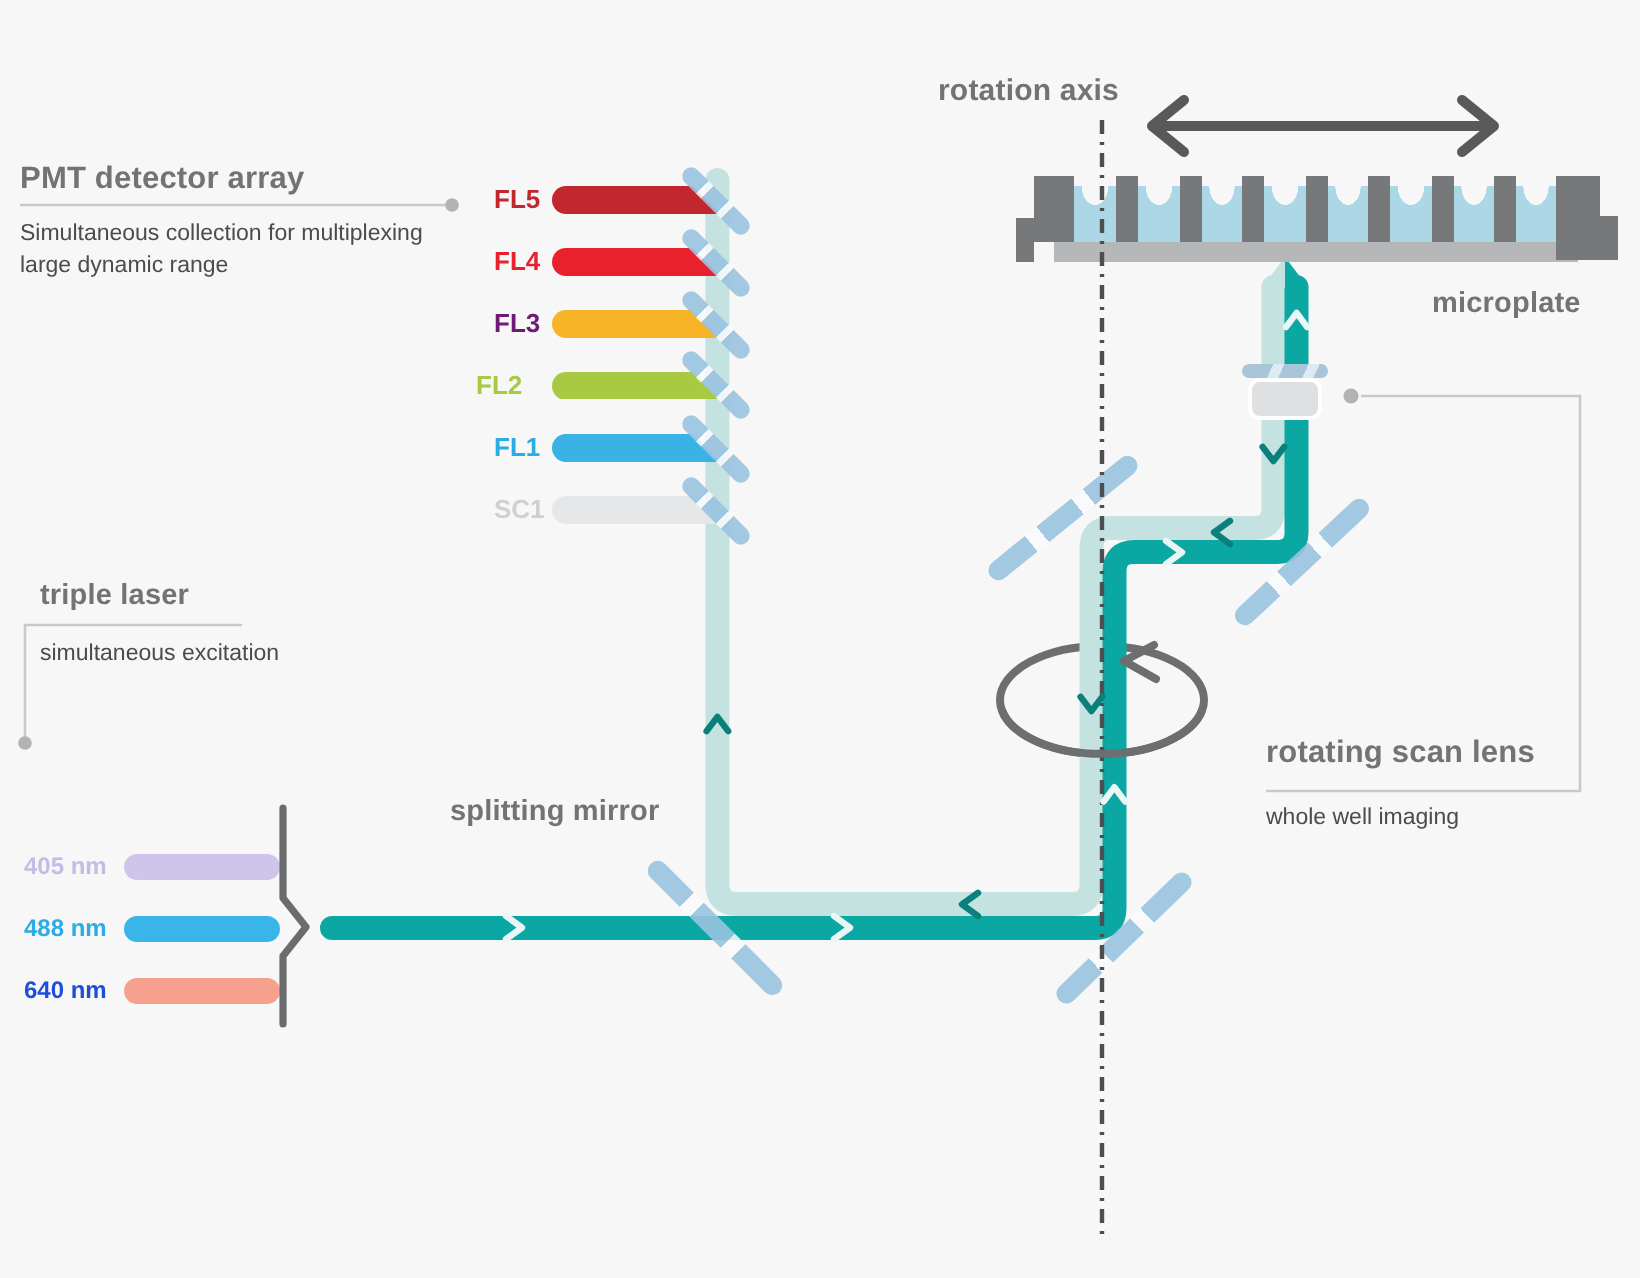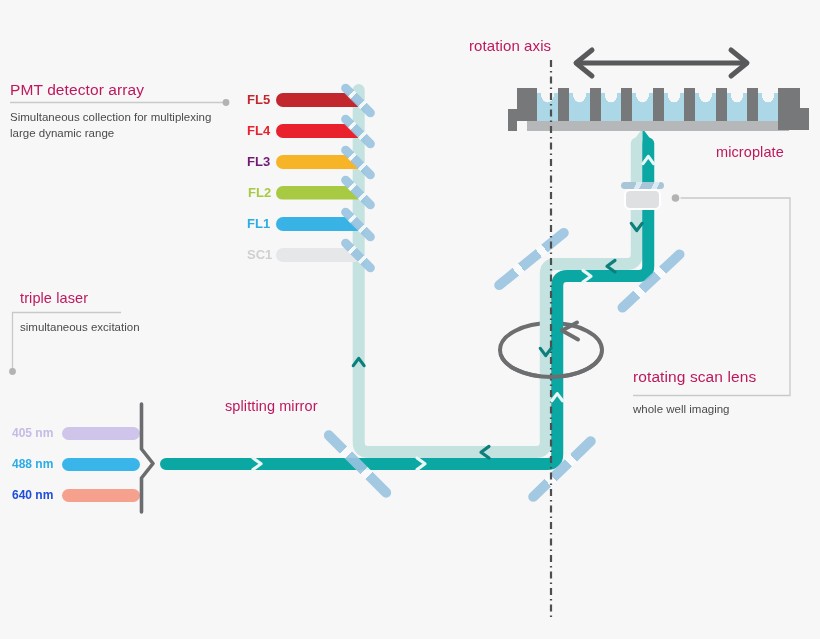--- a/index.html
+++ b/index.html
@@ -3,21 +3,21 @@
 <meta charset="utf-8">
 <style>
   html,body{margin:0;padding:0;background:#e9e9ea;}
   #stage{
     position:relative;width:820px;height:639px;margin:0 auto;
     background:#f7f7f8;overflow:hidden;
     font-family:"Liberation Sans","DejaVu Sans",sans-serif;
   }
   .abs{position:absolute;}
   svg.layer{position:absolute;left:0;top:0;width:820px;height:639px;pointer-events:none;}
-  .teal-title{color:#be185d;font-weight:normal;letter-spacing:0.1px;}
+  .teal-title{color:#737373;font-weight:bold;letter-spacing:0.1px;}
   .desc{color:#4a4b4d;font-size:11.5px;line-height:15px;}
   .ch-label{font-size:13px;font-weight:bold;line-height:14px;}
   .ch-bar{height:14px;border-radius:7px 0 0 7px;
           clip-path:polygon(0 0, calc(100% - 14px) 0, 100% 100%, 0 100%);}
   .laser-label{font-size:12px;font-weight:bold;line-height:13px;}
   .laser-bar{height:13px;border-radius:6.5px;}
   .mirror{
     position:absolute;height:10px;border-radius:6px;opacity:.9;z-index:3;
     background:linear-gradient(90deg,#9ac3e0 0 28%,rgba(248,250,251,.95) 28% 36%,
       #9ac3e0 36% 60%,rgba(248,250,251,.95) 60% 68%,#9ac3e0 68% 100%);
@@ -57,21 +57,21 @@
     <polygon points="642.5,128.5 654.25,144 642.5,144" fill="#0ba7a2"></polygon>
   </svg>
 
   <div class="abs txt desc" style="left:10px;top:110px;">Simultaneous collection for multiplexing</div>
   <div class="abs txt teal-title" style="left:10px;top:81px;font-size:15.5px;">PMT detector array</div>
   <div class="abs txt desc" style="left:10px;top:126px;">large dynamic range</div>
 
   <div class="abs txt ch-label" style="left: 247px; top: 93px; color: rgb(193, 39, 45);">FL5</div>
   <div class="abs txt ch-label" style="left: 247px; top: 124px; color: rgb(232, 33, 45);">FL4</div>
   <div class="abs txt ch-label" style="left: 247px; top: 155px; color: #701a75;">FL3</div>
-  <div class="abs txt ch-label" style="left: 248px; top: 185.5px; color: rgb(168, 202, 67);">FL2</div>
+  <div class="abs txt ch-label" style="left: 238px; top: 185.5px; color: rgb(168, 202, 67);">FL2</div>
   <div class="abs txt ch-label" style="left: 247px; top: 217px; color: rgb(42, 172, 228);">FL1</div>
   <div class="abs txt ch-label" style="left: 247px; top: 248px; color: rgb(206, 208, 210);">SC1</div>
 
   <div class="abs ch-bar" style="left: 276px; top: 93px; width: 84px; z-index: 2; background-color: rgb(193, 39, 45);"></div>
   <div class="abs ch-bar" style="left: 276px; top: 124px; width: 84px; z-index: 2; background-color: rgb(232, 33, 45);"></div>
   <div class="abs ch-bar" style="left: 276px; top: 155px; width: 84px; z-index: 2; background-color: rgb(246, 180, 38);"></div>
   <div class="abs ch-bar" style="left: 276px; top: 185.5px; width: 84px; z-index: 2; background-color: rgb(168, 202, 67);"></div>
   <div class="abs ch-bar" style="left: 276px; top: 217px; width: 84px; z-index: 2; background-color: rgb(57, 179, 230);"></div>
   <div class="abs ch-bar" style="left: 276px; top: 248px; width: 84px; z-index: 2; background-color: rgb(230, 231, 233);"></div>
 

